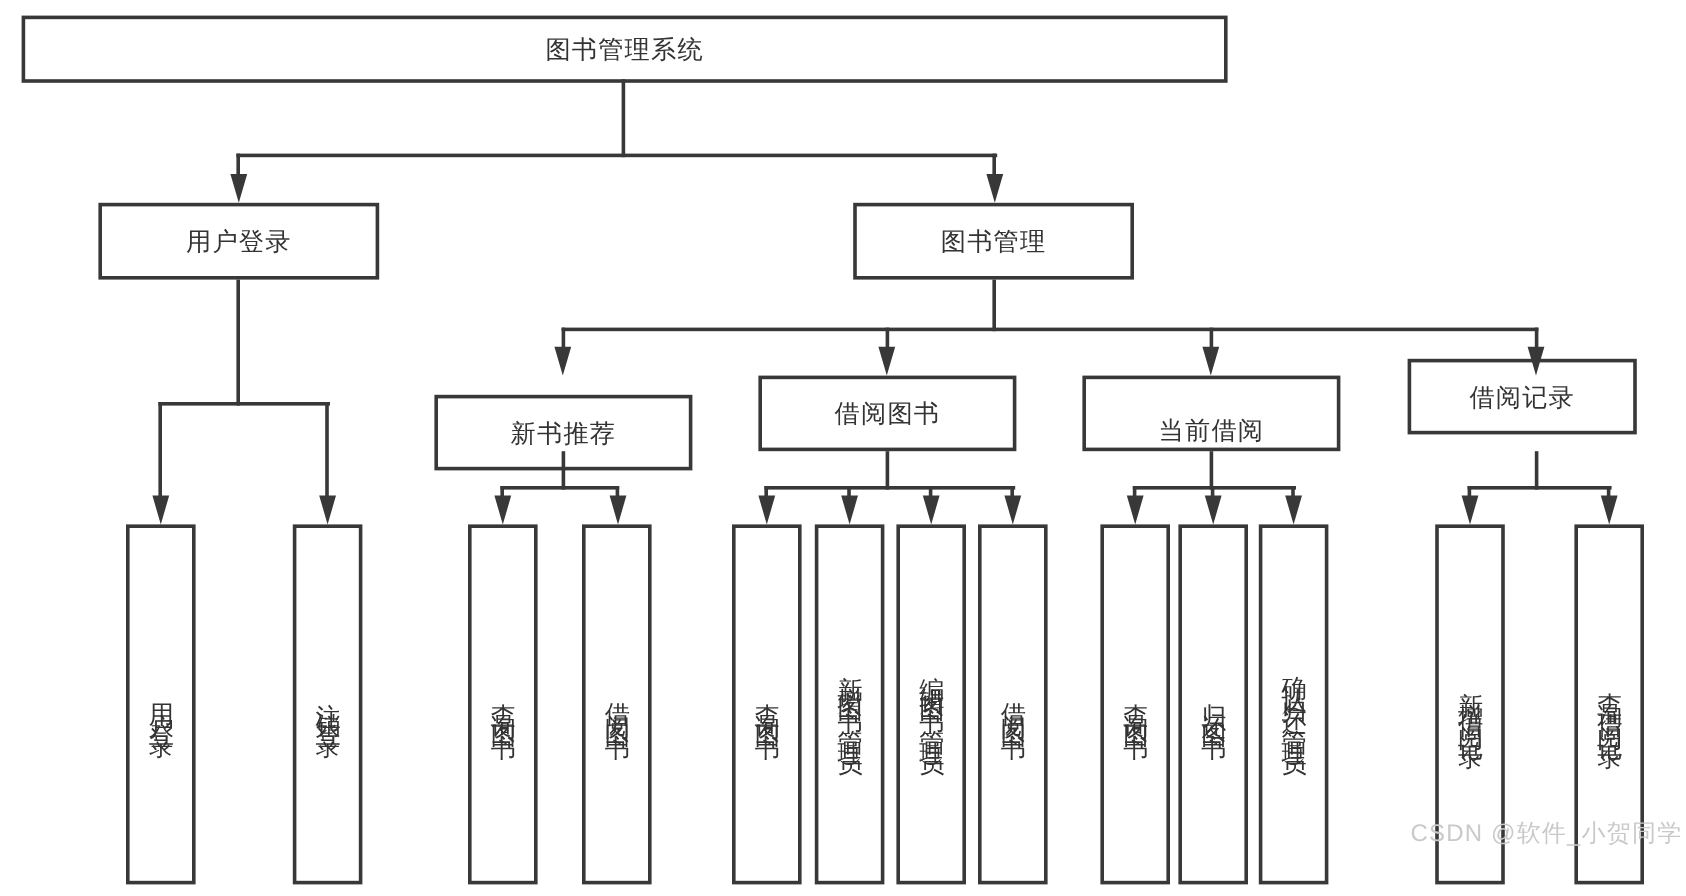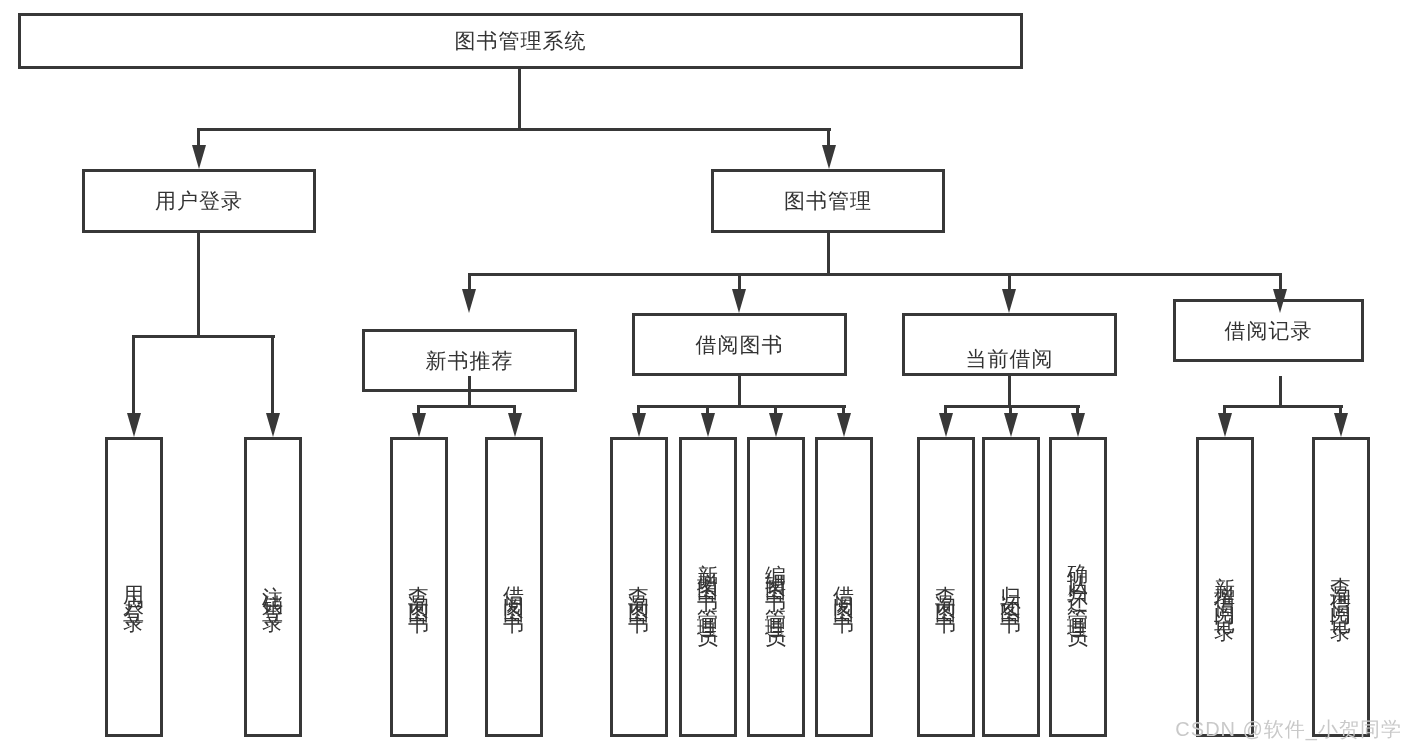--- a/index.html
+++ b/index.html
@@ -18,21 +18,21 @@
   }
   .hline,.vline{position:absolute;background:#383838;}
   .hline{height:3px;}
   .vline{width:3px;}
   .arrow{
     position:absolute;width:0;height:0;
     border-left:7px solid transparent;border-right:7px solid transparent;
     border-top:24px solid #383838;
   }
   .watermark{
-    position:absolute;top:716px;right:3px;z-index:5;
+    position:absolute;top:681px;right:3px;z-index:5;
     color:#c9c9c9;font-size:20px;letter-spacing:1px;
   }
 </style>
 </head>
 <body>
 
 <div class="canvas">
 
   <div class="box" style="left:18px;top:13px;width:1005px;height:56px;">
     <span>图书管理系统</span>

